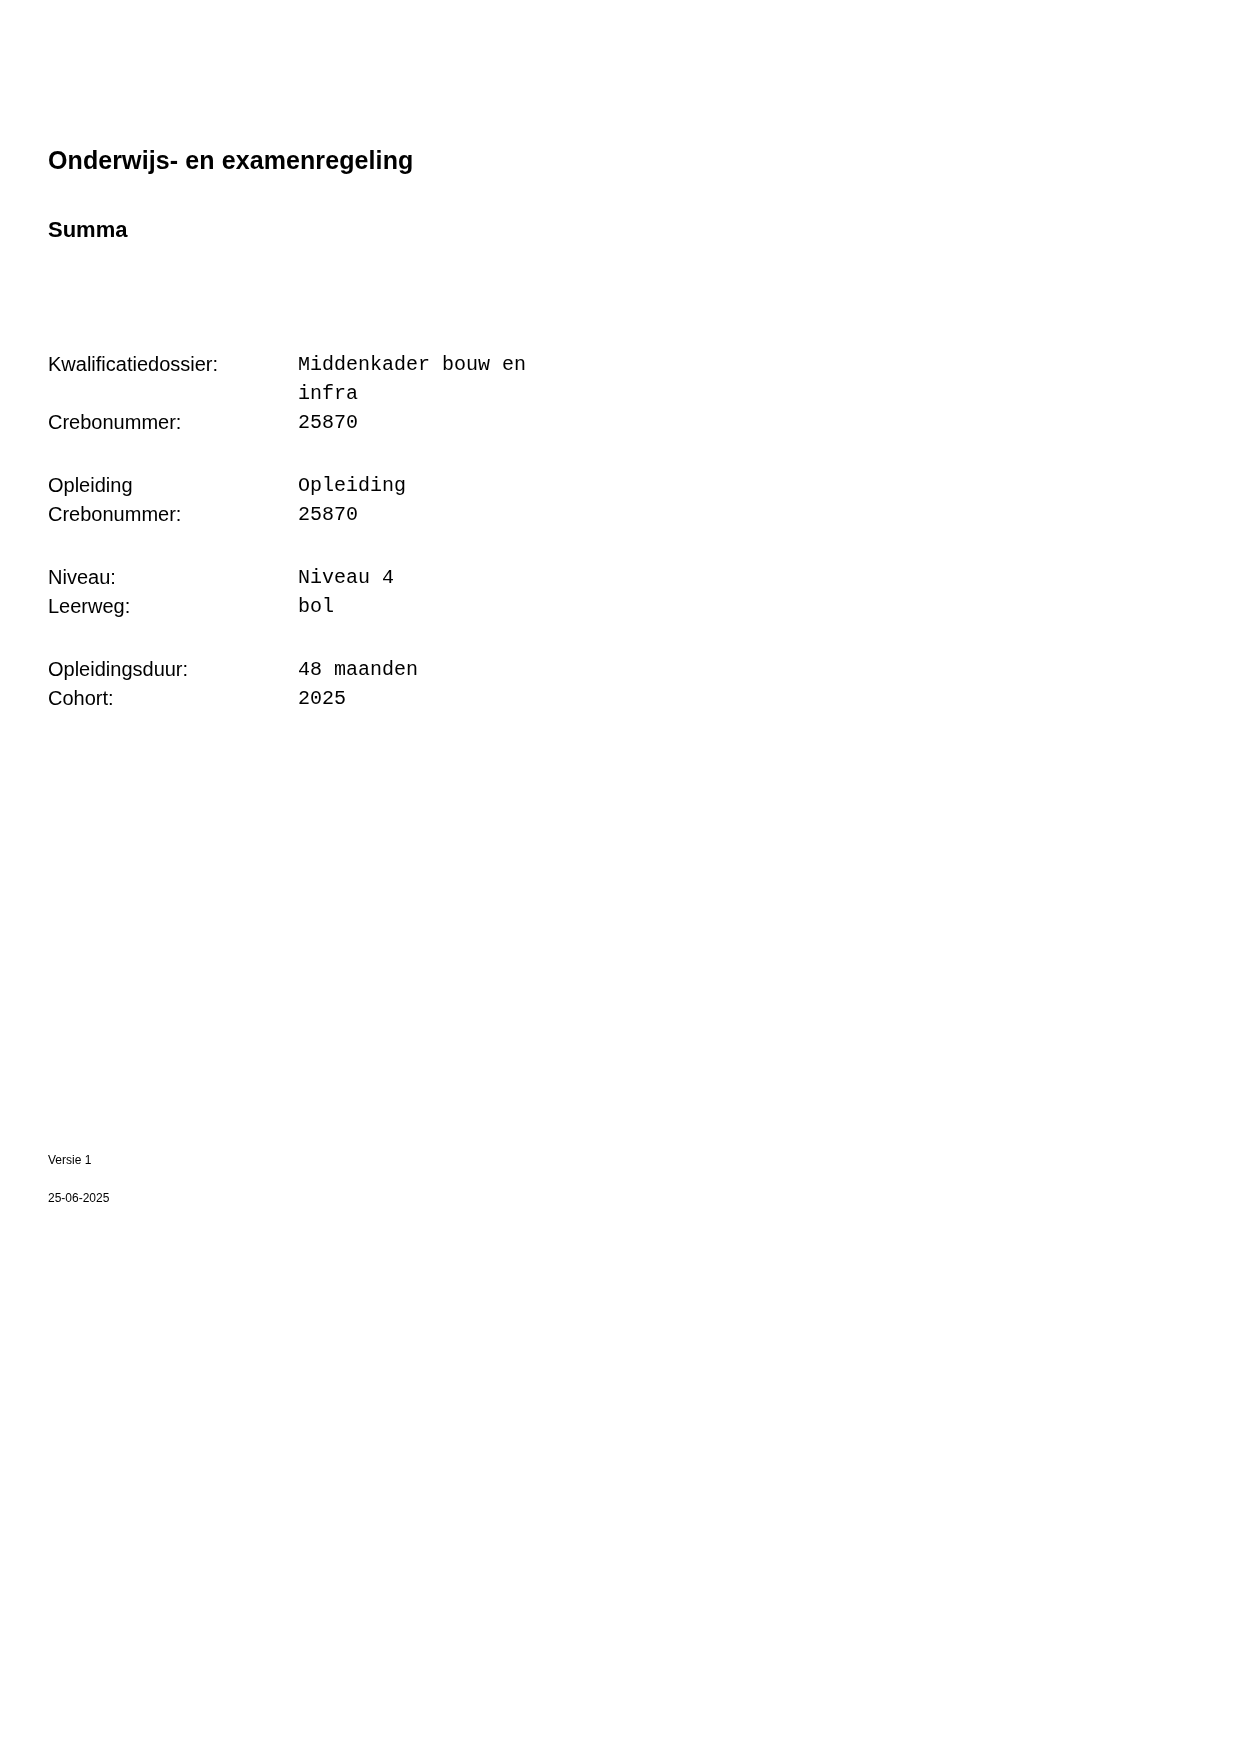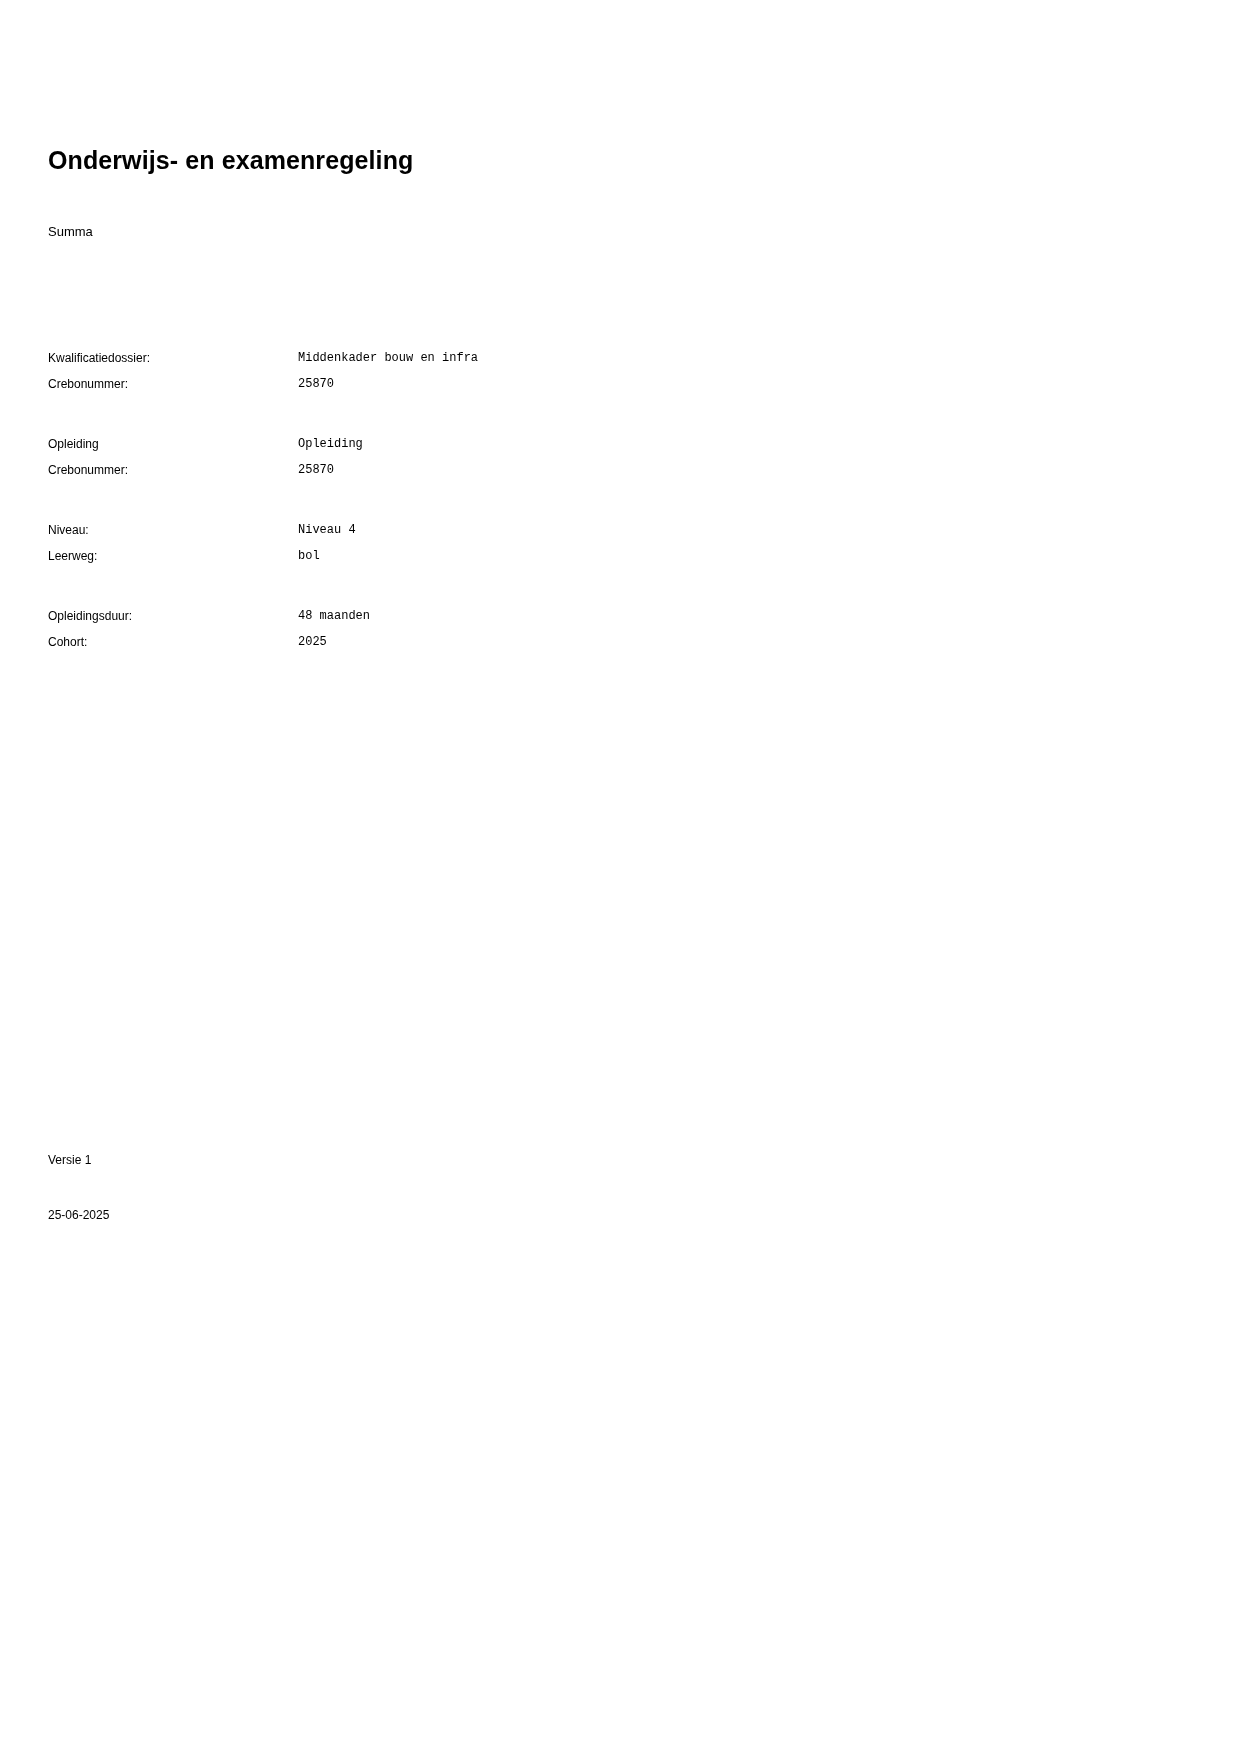--- a/index.html
+++ b/index.html
@@ -30,40 +30,41 @@
     left: 48px;
     top: 128px;
     font-size: 25px;
     font-weight: bold;
     letter-spacing: 0.1px;
     line-height: 1.2;
   }
   .org-name {
     position: absolute;
     left: 48px;
-    top: 224px;
-    font-size: 13px;
+    top: 216px;
+    font-size: 22px;
     line-height: 1.3;
+    font-weight: bold;
   }
   .meta {
     position: absolute;
     left: 48px;
     top: 350px;
     width: 640px;
   }
   .meta-group {
     margin-bottom: 34px;
   }
   .meta-group:last-child {
     margin-bottom: 6px;
   }
   .meta-row {
     display: flex;
     align-items: flex-start;
-    font-size: 12px;
+    font-size: 20px;
     line-height: 1.45;
     min-height: 26px;
   }
   .meta-label {
     width: 250px;
     flex: 0 0 250px;
     padding-right: 10px;
     box-sizing: border-box;
   }
   .meta-value {
@@ -72,21 +73,21 @@
     font-family: Liberation Mono, monospace;
   }
   .footer {
     position: absolute;
     left: 48px;
     top: 1152px;
     font-size: 12px;
     line-height: 1.4;
   }
   .footer-date {
-    margin-top: 38px;
+    margin-top: 21px;
   }
 </style>
 </head>
 <body>
 
 <div class="page">
 
   <h1 class="doc-title">Onderwijs- en examenregeling</h1>
 
   <div class="org-name">Summa</div>

